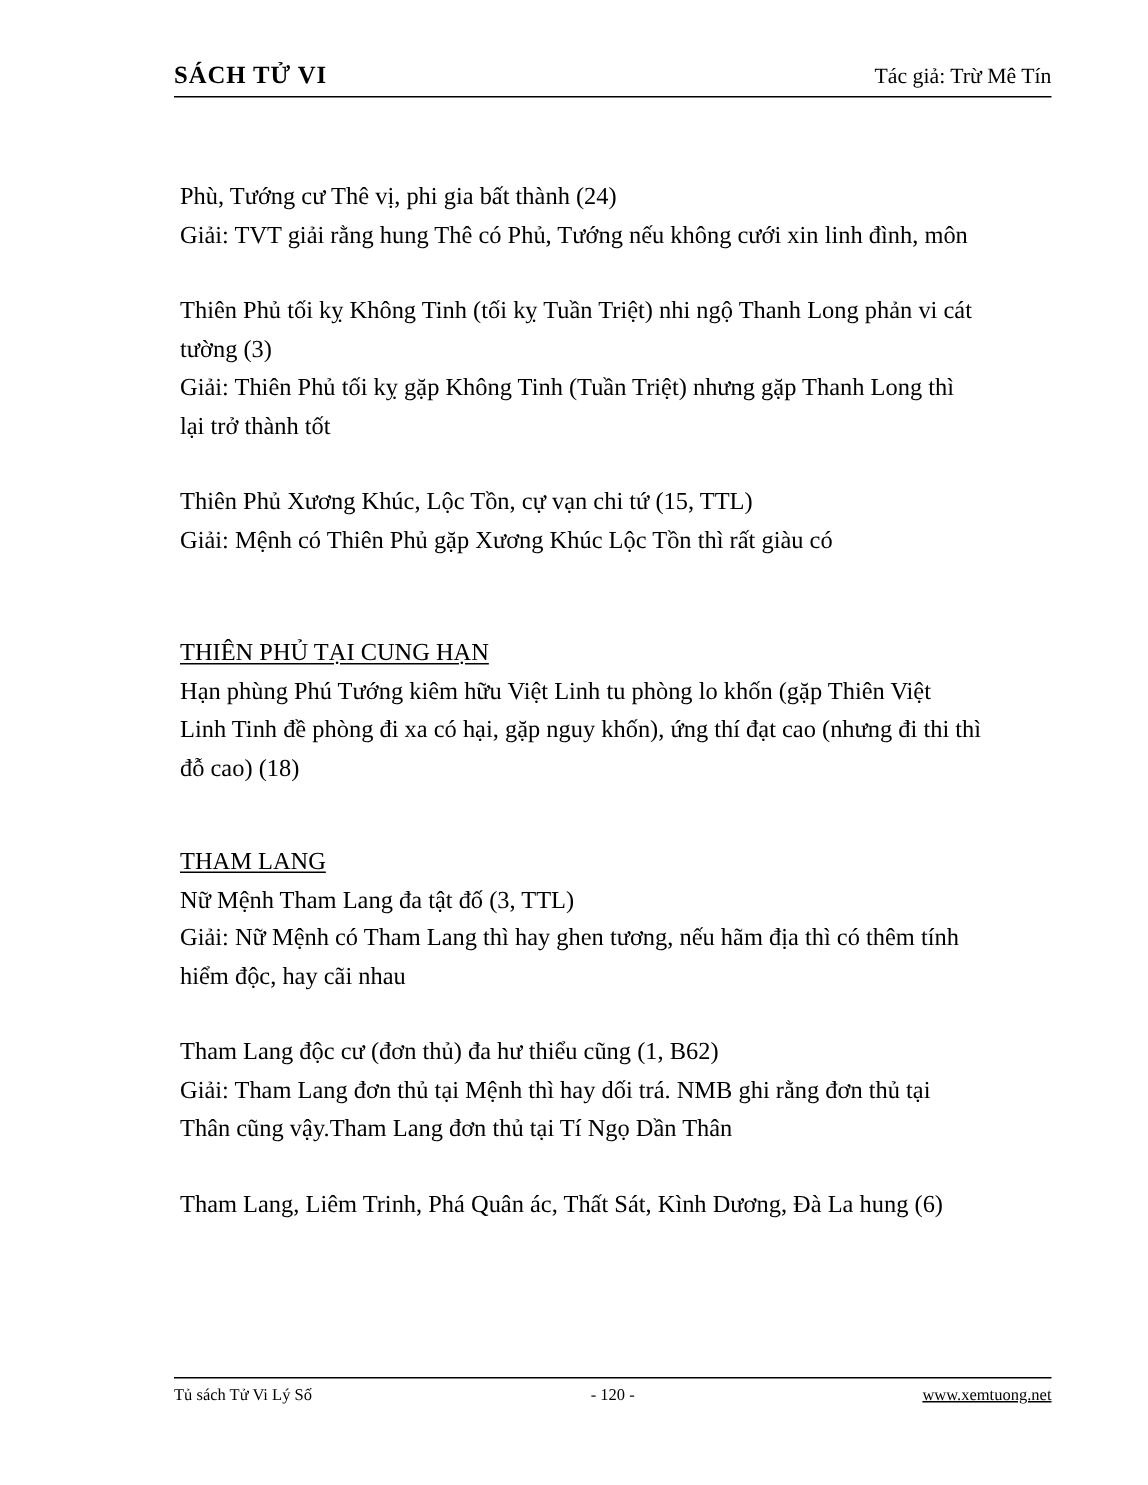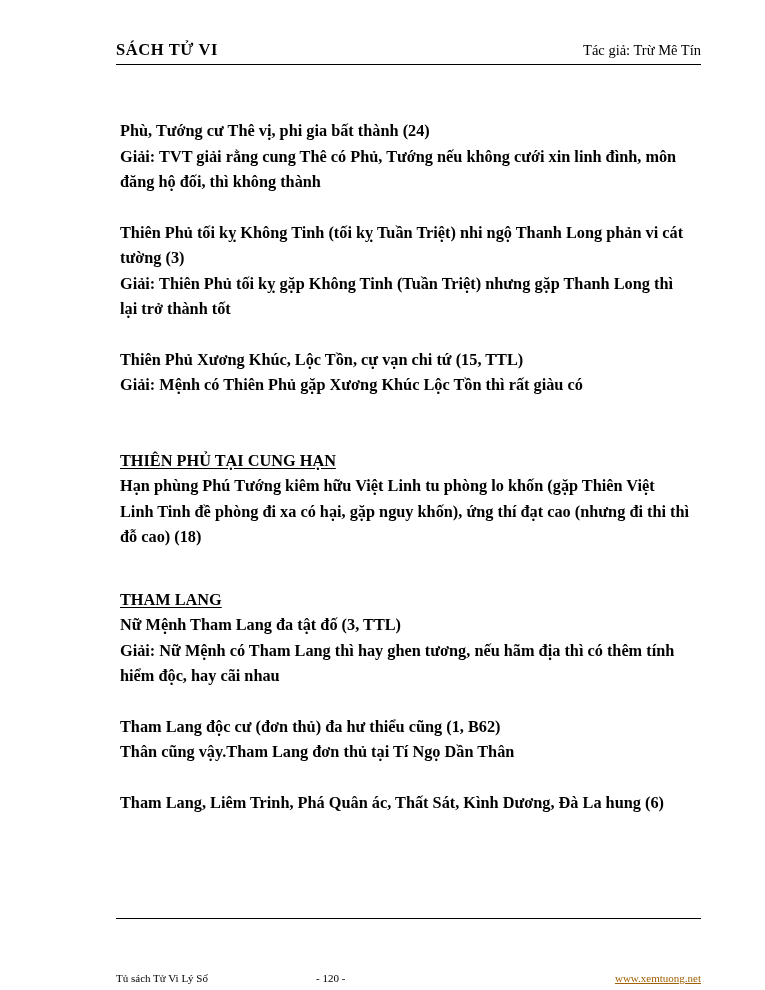--- a/index.html
+++ b/index.html
@@ -49,21 +49,20 @@
     position: absolute;
     left: 104px;
     top: 118px;
     width: 584px;
     font-size: 16.3px;
     line-height: 25.5px;
   }
   .para {
     margin: 0 0 0 0;
     text-align: left;
-    font-weight: bold;
   }
   .gap {
     height: 25px;
   }
   .gap-small {
     height: 12px;
   }
   .section-title {
     display: inline-block;
     text-decoration: underline;
@@ -81,48 +80,47 @@
     align-items: baseline;
     font-size: 11px;
   }
   .footer-left {
     flex: 0 0 auto;
     width: 200px;
     text-align: left;
   }
   .footer-center {
     flex: 1 1 auto;
-    margin-top: 48px;
+    text-align: center;
   }
   .footer-right {
     flex: 0 0 auto;
     width: 200px;
     text-align: right;
   }
   .footer-link {
-    color: #a16207;
+    color: #000000;
     text-decoration: underline;
   }
 </style>
 </head>
 <body>
 
 <div class="page">
 
   <div class="header">
     <div class="header-left">SÁCH TỬ VI</div>
     <div class="header-right">Tác giả: Trừ Mê Tín</div>
   </div>
 
   <div class="content">
 
     <div>
       <div class="para">Phù, Tướng cư Thê vị, phi gia bất thành (24)</div>
-      <div class="para">Giải: TVT giải rằng cung Thê có Phủ, Tướng nếu không cưới xin linh đình, môn</div>
-      <div class="para">đăng hộ đối, thì không thành</div>
+      <div class="para">Giải: TVT giải rằng hung Thê có Phủ, Tướng nếu không cưới xin linh đình, môn</div>
     </div>
 
     <div class="gap"></div>
 
     <div>
       <div class="para">Thiên Phủ tối kỵ Không Tinh (tối kỵ Tuần Triệt) nhi ngộ Thanh Long phản vi cát</div>
       <div class="para">tường  (3)</div>
       <div class="para">Giải: Thiên Phủ tối kỵ gặp Không Tinh (Tuần Triệt) nhưng gặp Thanh Long thì</div>
       <div class="para">lại trở thành tốt</div>
     </div>
@@ -153,20 +151,21 @@
       <div class="para"><span class="section-title">THAM LANG</span></div>
       <div class="para">Nữ Mệnh Tham Lang đa tật đố  (3, TTL)</div>
       <div class="para">Giải: Nữ Mệnh có Tham Lang thì hay ghen tương, nếu hãm địa thì có thêm tính</div>
       <div class="para">hiểm độc, hay cãi nhau</div>
     </div>
 
     <div class="gap"></div>
 
     <div>
       <div class="para">Tham Lang độc cư (đơn thủ) đa hư thiểu cũng  (1, B62)</div>
+      <div class="para">Giải: Tham Lang đơn thủ tại Mệnh thì hay dối trá. NMB ghi rằng đơn thủ tại</div>
       <div class="para">Thân cũng vậy.Tham Lang đơn thủ tại Tí Ngọ Dần Thân</div>
     </div>
 
     <div class="gap"></div>
 
     <div>
       <div class="para">Tham Lang, Liêm Trinh, Phá Quân ác, Thất Sát, Kình Dương, Đà La hung (6)</div>
     </div>
 
   </div>

